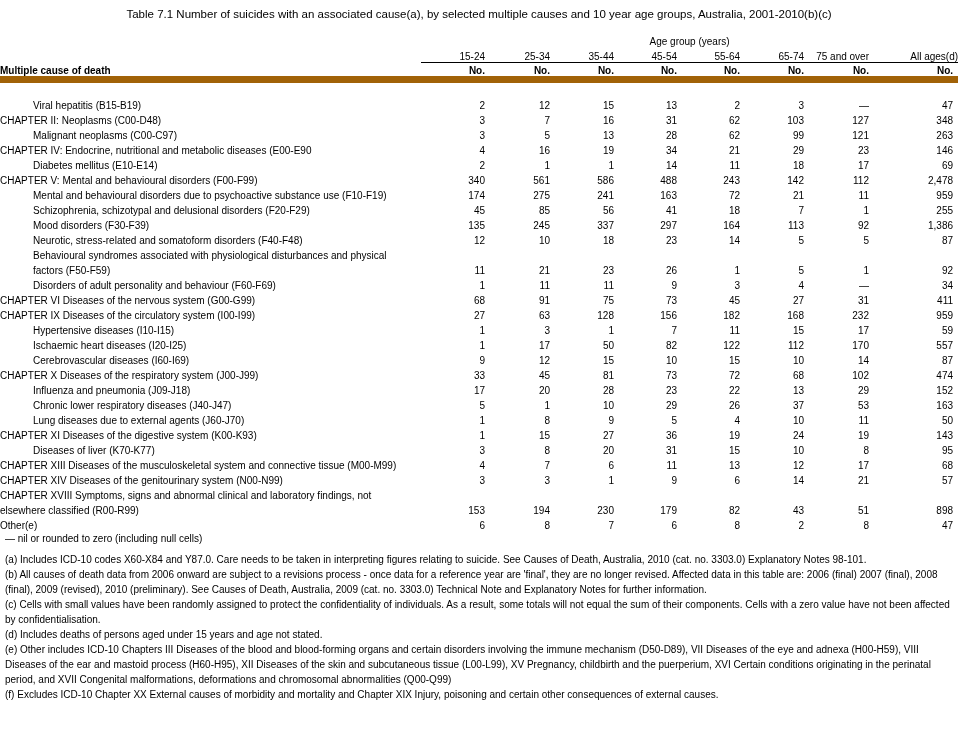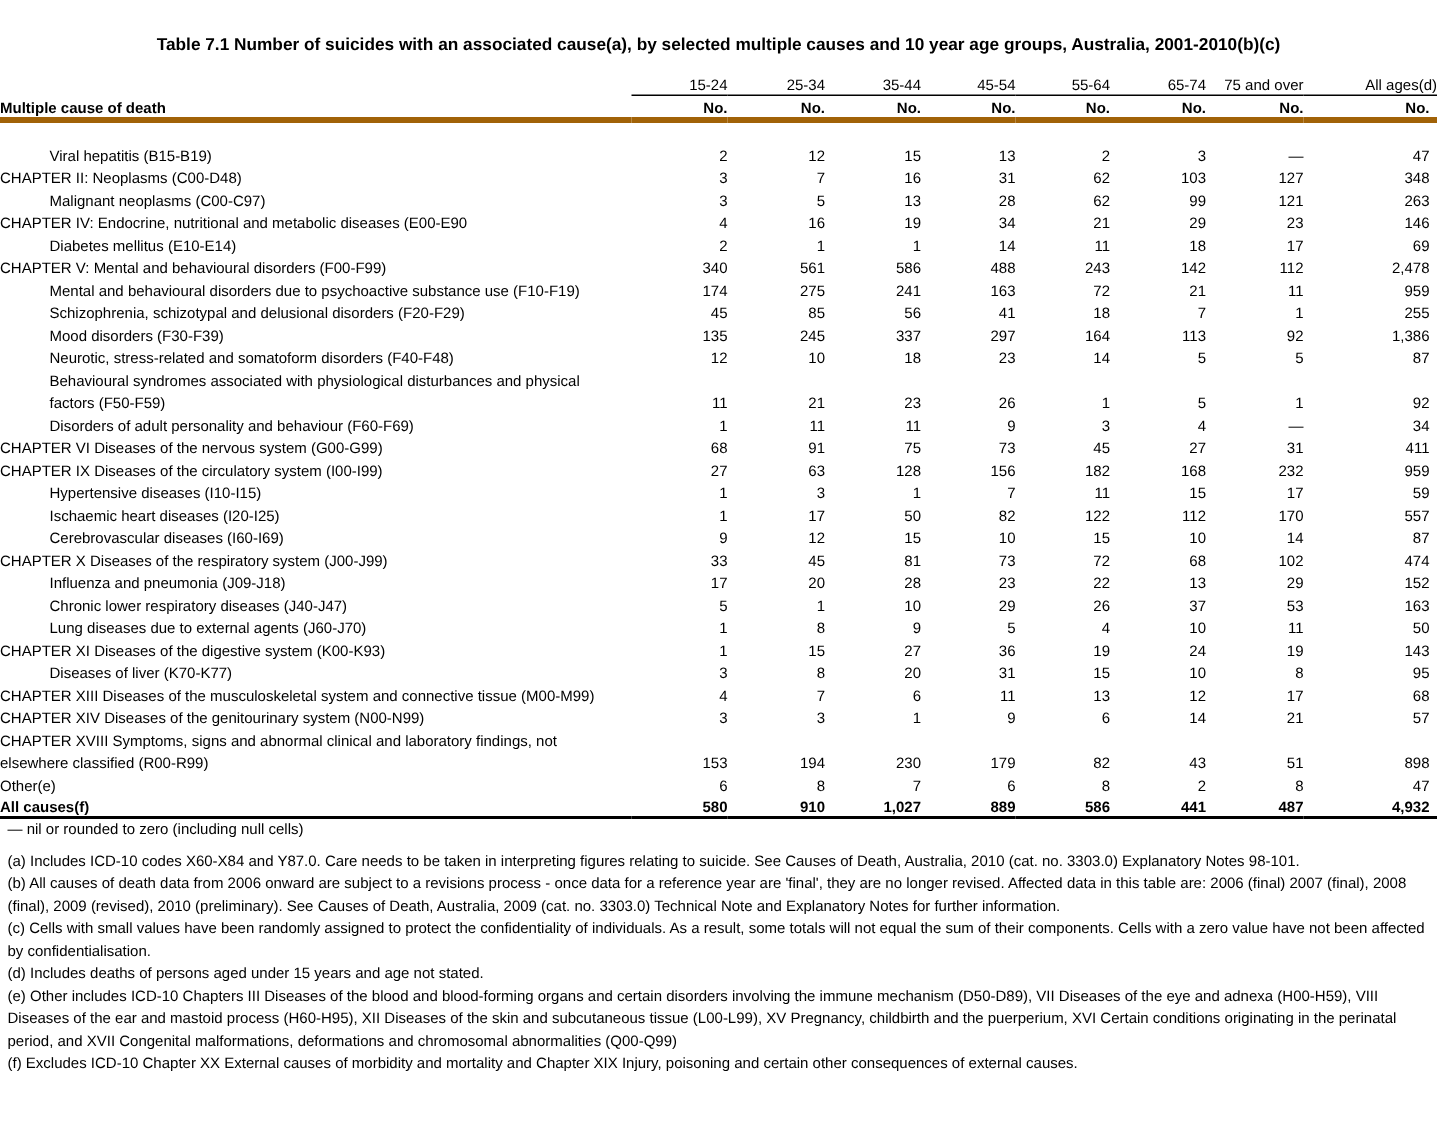--- a/index.html
+++ b/index.html
@@ -4,23 +4,23 @@
 <style>
   html, body { margin:0; padding:0; background:#ffffff; }
   body {
     width:958px; height:750px; overflow:hidden;
     color:#000;
     font-family:"Liberation Sans", "DejaVu Sans", sans-serif;
   }
   .page { width:958px; height:750px; position:relative; }
 
   .title {
-    margin:0; padding-top:24px;
+    margin:0; padding-top:8px;
     text-align:center;
-    font-size:11.5px; font-weight:bold;
+    font-size:11.5px; font-weight:normal;
   }
 
   table.stat {
     border-collapse:collapse; table-layout:fixed;
     width:958px; margin-top:12px;
   }
   table.stat th, table.stat td {
     padding:0; font-size:10px; font-weight:normal;
     vertical-align:bottom; overflow:visible;
   }
@@ -28,21 +28,21 @@
   tr.agegroup-row { height:15px; }
   th.agegroup { font-weight:bold; text-align:center; }
 
   tr.agecols-row { height:15px; }
   th.agecol {
     font-weight:bold; text-align:right; padding-right:6px;
     border-bottom:1px solid #000;
   }
 
   tr.unit-row { height:17px; }
-  tr.unit-row th { border-bottom:4px solid #a16207; font-weight:bold; }
+  tr.unit-row th { border-bottom:7px solid #a16207; font-weight:bold; }
   th.rowhead { text-align:left; padding-left:5px; font-size:10.5px; }
   th.unit { text-align:right; padding-right:3px;margin-top:40px; }
   th.unit:last-child { padding-right:5px; }
 
   tr.spacer td { height:13px; }
 
   tbody tr.datarow { height:15px; }
   td.lbl { padding-left:5px; white-space:nowrap; }
   td.lbl.ind { padding-left:33px; }
   td.num { text-align:right; padding-right:3px; }
@@ -67,20 +67,24 @@
       <col style="width:64px">
         <col style="width:65px">
         <col style="width:64px">
       <col style="width:63px">
         <col style="width:63px">
         <col style="width:64px">
       <col style="width:65px">
         <col style="width:89px">
     </colgroup>
     <thead>
+      <tr class="agegroup-row">
+        <td></td>
+        <th class="agegroup" colspan="8">Age group (years)</th>
+      </tr>
       <tr class="agecols-row">
         <td></td>
       <th class="agecol">15-24</th>
           <th class="agecol">25-34</th>
           <th class="agecol">35-44</th>
           <th class="agecol">45-54</th>
           <th class="agecol">55-64</th>
           <th class="agecol">65-74</th>
           <th class="agecol">75 and over</th>
           <th class="agecol">All ages(d)</th>
@@ -413,31 +417,20 @@
     <td class="lbl">Other(e)</td>
     <td class="num">6</td>
     <td class="num">8</td>
     <td class="num">7</td>
     <td class="num">6</td>
     <td class="num">8</td>
     <td class="num">2</td>
     <td class="num">8</td>
     <td class="num">47</td>
   </tr>
-        <tr class="datarow total">
-    <td class="lbl">All causes(f)</td>
-    <td class="num">580</td>
-    <td class="num">910</td>
-    <td class="num">1,027</td>
-    <td class="num">889</td>
-    <td class="num">586</td>
-    <td class="num">441</td>
-    <td class="num">487</td>
-    <td class="num">4,932</td>
-  </tr>
       </tbody>
   </table>
 
   <div class="footnotes">
     <p class="fn nil-note">— nil or rounded to zero (including null cells)</p>
     <div>
         <p class="fn">(a) Includes ICD-10 codes X60-X84 and Y87.0. Care needs to be taken in interpreting figures relating to suicide. See Causes of Death, Australia, 2010 (cat. no. 3303.0) Explanatory Notes 98-101.</p>
         <p class="fn">(b) All causes of death data from 2006 onward are subject to a revisions process - once data for a reference year are 'final', they are no longer revised. Affected data in this table are: 2006 (final) 2007 (final), 2008 (final), 2009 (revised), 2010 (preliminary). See Causes of Death, Australia, 2009 (cat. no. 3303.0) Technical Note and Explanatory Notes for further information.</p>
         <p class="fn">(c) Cells with small values have been randomly assigned to protect the confidentiality of individuals. As a result, some totals will not equal the sum of their components. Cells with a zero value have not been affected by confidentialisation.</p>
         <p class="fn">(d) Includes deaths of persons aged under 15 years and age not stated.</p>

